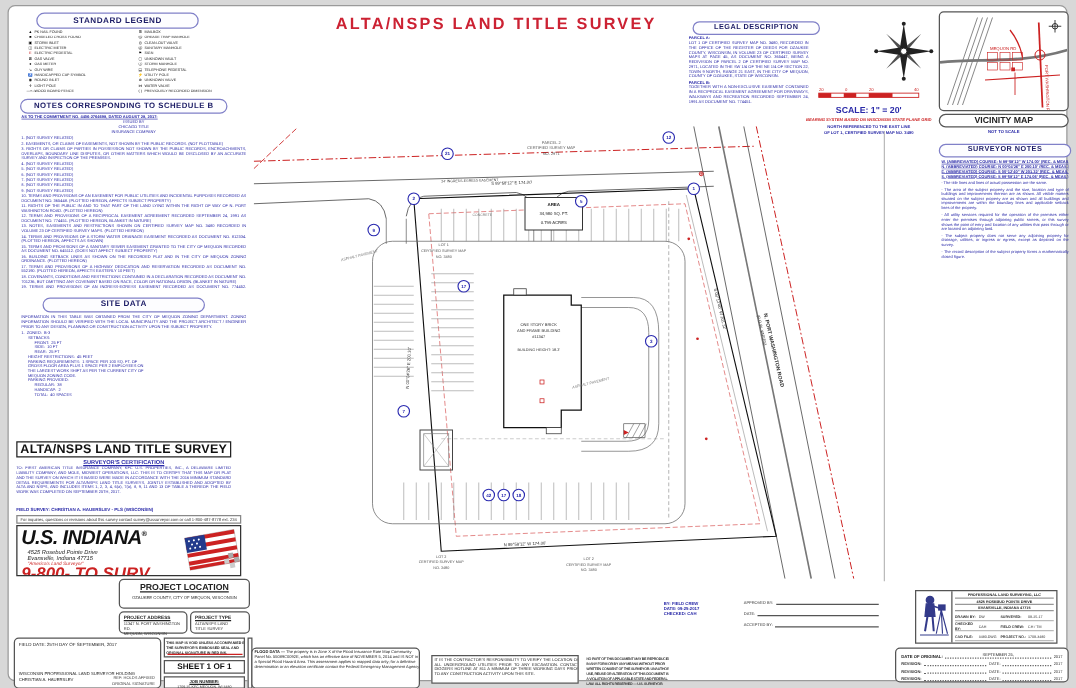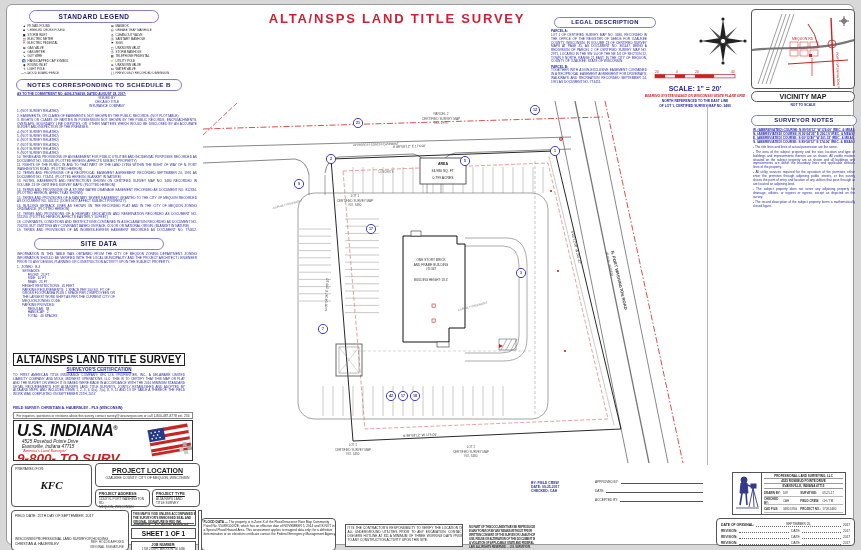--- a/index.html
+++ b/index.html
@@ -241,24 +241,20 @@
         <g fill="#aaa">
             <rect x="36" y="22" width="4" height="4"></rect>
             <rect x="40" y="26" width="4" height="4"></rect>
             <rect x="32" y="26" width="4" height="4" fill="#ccc"></rect>
             <rect x="36" y="30" width="4" height="4" fill="#ccc"></rect>
           </g>
       </g>
     </svg>
   </div>
 
-  <div class="rbx" style="left:4px;top:459px;width:81px;height:43px;border-width:1.2px;">
-    <div class="a" style="left:3px;top:2px;font-size:3.6px;color:#333;">PREPARED FOR:</div>
-    <div class="ct" style="margin-top:14px;font-family:'Liberation Serif',serif;font-style:italic;font-weight:700;font-size:11px;color:#111;">KFC</div>
-  </div>
   <div class="rbx" style="left:88px;top:458px;width:105px;height:24px;border-width:1.2px;">
     <div class="ct" style="margin-top:3px;font-size:7px;font-weight:700;text-decoration:underline;color:#222;">PROJECT LOCATION</div>
     <div class="ct" style="font-size:3.4px;color:#333;margin-top:2px;">OZAUKEE COUNTY, CITY OF MEQUON, WISCONSIN</div>
   </div>
   <div class="rbx" style="left:88px;top:484px;width:55px;height:18px;">
     <div style="font-size:3.8px;font-weight:700;color:#222;margin:1.5px 0 1px 3px;text-decoration:underline;">PROJECT ADDRESS</div>
     <div style="margin-left:3px;">
 
     <div style="font-size:3.2px;color:#333;">11347 N. PORT WASHINGTON RD.</div>
         <div style="font-size:3.2px;color:#333;">MEQUON, WISCONSIN</div>

